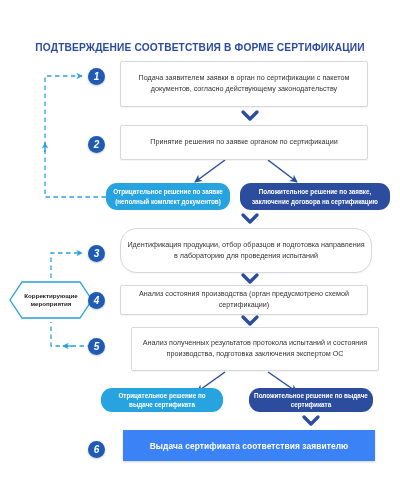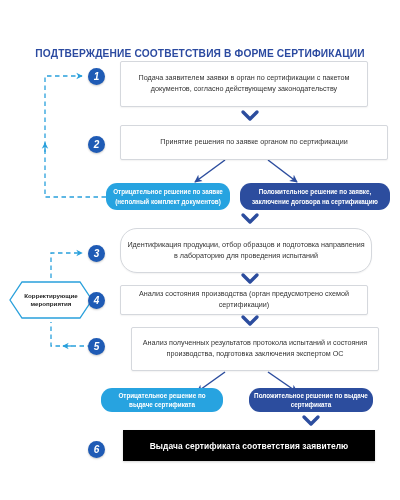--- a/index.html
+++ b/index.html
@@ -18,21 +18,21 @@
   #page {
     position: absolute;
     inset: 0;
     background: #ffffff;
   }
 
   
   .title {
     position: absolute;
     left: 0;
-    top: 48px;
+    top: 42px;
     width: 400px;
     text-align: center;
     font-size: 10.2px;
     font-weight: bold;
     letter-spacing: 0.15px;
     color: #2b4aa0;
     white-space: nowrap;
   }
 
   
@@ -116,21 +116,21 @@
     color: #1a1a1a;
     line-height: 1.35;
     padding: 0 9px;
     box-sizing: border-box;
   }
 
   
   .redbar {
     position: absolute;
     box-sizing: border-box;
-    background: #000000;
+    background: #3b82f6;
     display: flex;
     align-items: center;
     justify-content: center;
     text-align: left;
     color: #ffffff;
     font-size: 8.4px;
     font-weight: bold;
     letter-spacing: 0.1px;
     box-shadow: 0 1px 2px rgba(0,0,0,0.18);
   }
@@ -192,21 +192,21 @@
     <svg viewBox="0 0 86 40" xmlns="http://www.w3.org/2000/svg">
       <polygon points="14,2 72,2 84,20 72,38 14,38 2,20" fill="#ffffff" stroke="#29a0dc" stroke-width="1.3"></polygon>
     </svg>
     <div class="hexlabel">Корректирующие мероприятия</div>
   </div>
 
   <div class="num" style="left:88px; top:68px;">1</div>
   <div class="pbox" style="left:120px; top:61px; width:248px; height:46px;">Подача заявителем заявки в орган по сертификации с пакетом документов, согласно действующему законодательству</div>
 
   <div class="num" style="left:88px; top:136px;">2</div>
-  <div class="pbox" style="left:120px; top:125px; width:268px; height:35px;">Принятие решения по заявке органом по сертификации</div>
+  <div class="pbox" style="left:120px; top:125px; width:248px; height:35px;">Принятие решения по заявке органом по сертификации</div>
 
   <div class="pill pill--light" style="left:106px; top:183px; width:124px; height:27px;">Отрицательное решение по заявке (неполный комплект документов)</div>
   <div class="pill pill--dark" style="left:240px; top:183px; width:150px; height:27px;">Положительное решение по заявке, заключение договора на сертификацию</div>
 
   <div class="num" style="left:88px; top:245px;">3</div>
   <div class="pbox" style="left:120px; top:228px; width:252px; height:45px;border-radius:17px;">Идентификация продукции, отбор образцов и подготовка направления в лабораторию для проведения испытаний</div>
 
   <div class="num" style="left:88px; top:292px;">4</div>
   <div class="pbox" style="left:120px; top:285px; width:248px; height:30px;">Анализ состояния производства (орган предусмотрено схемой сертификации)</div>
 

